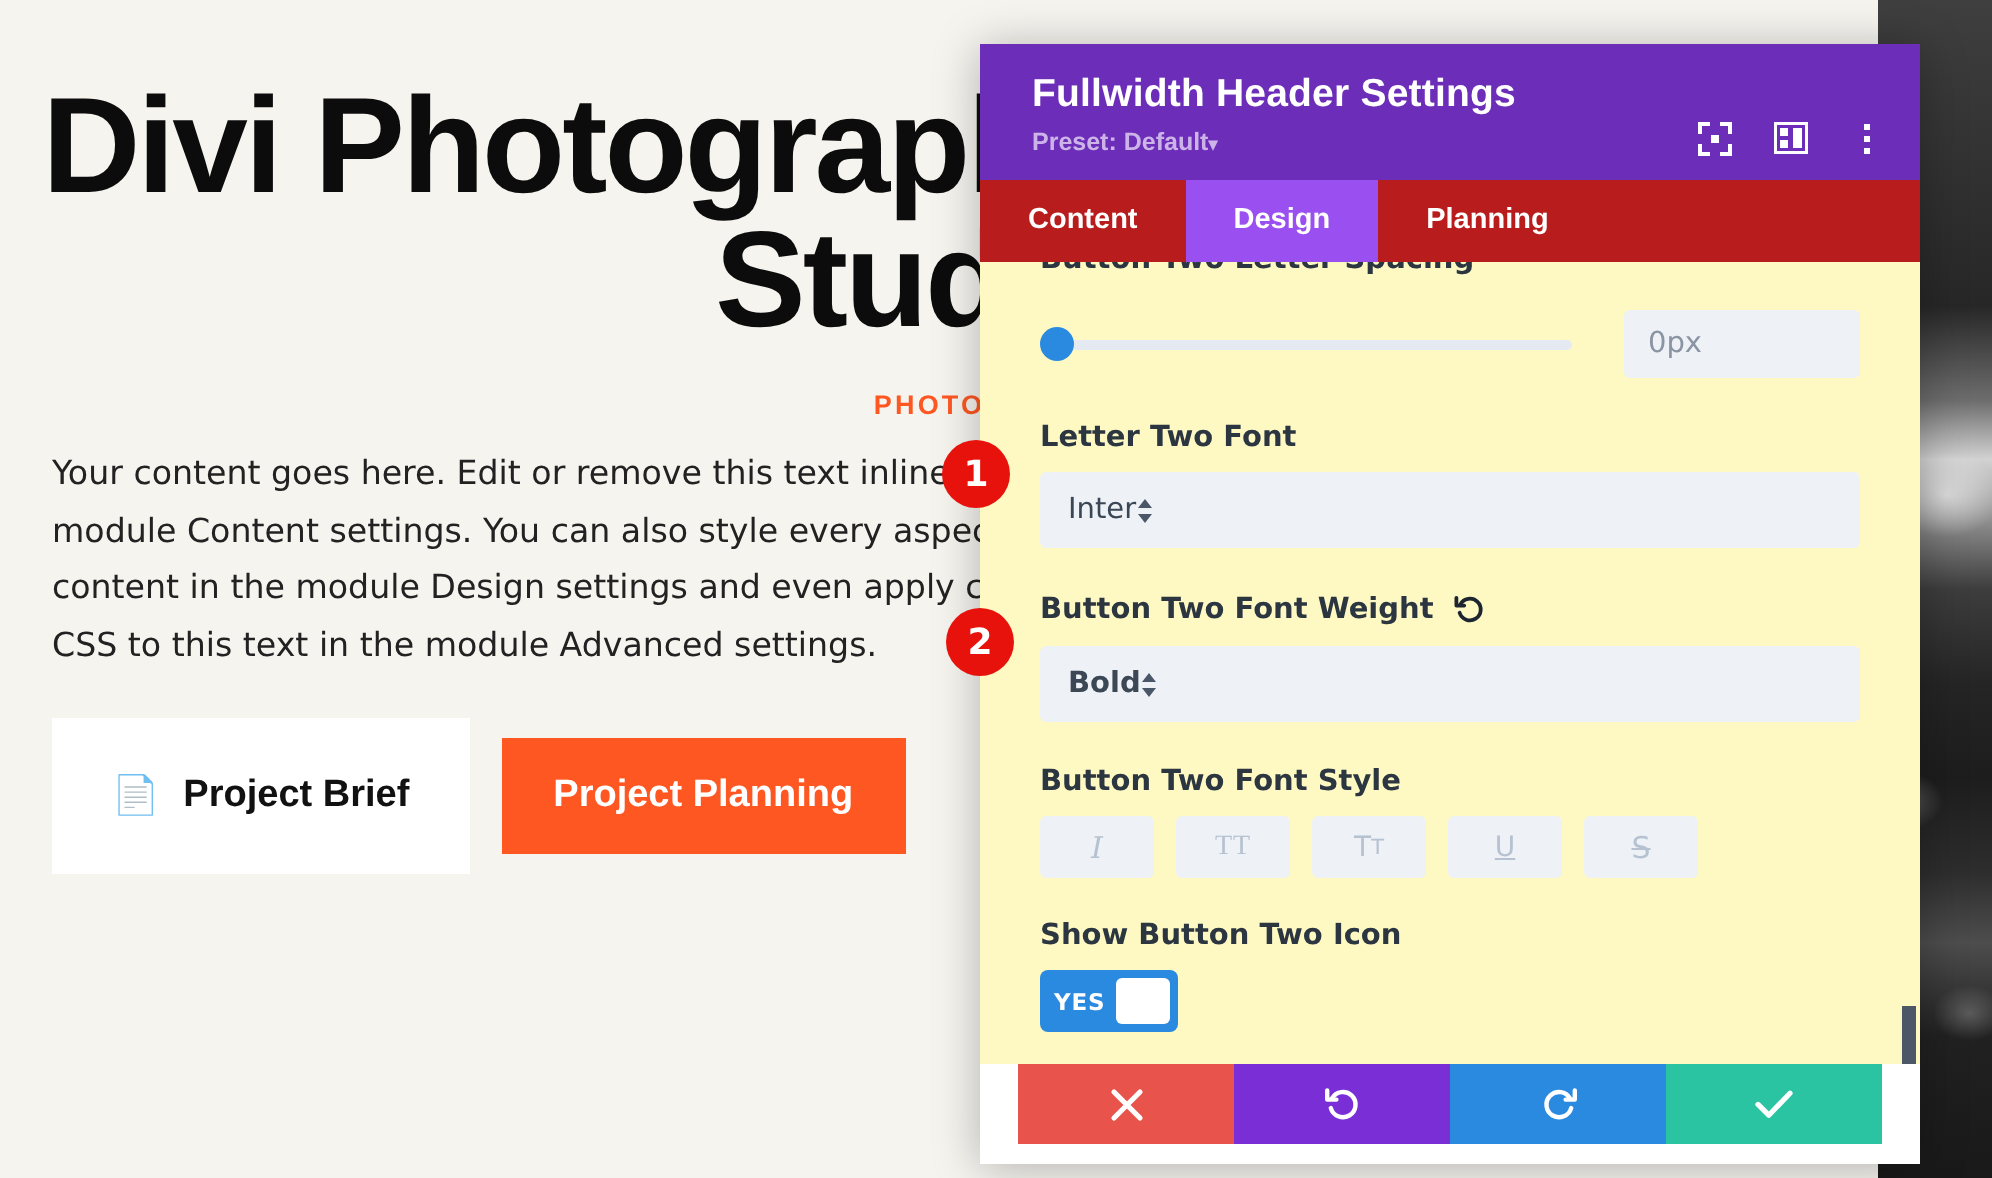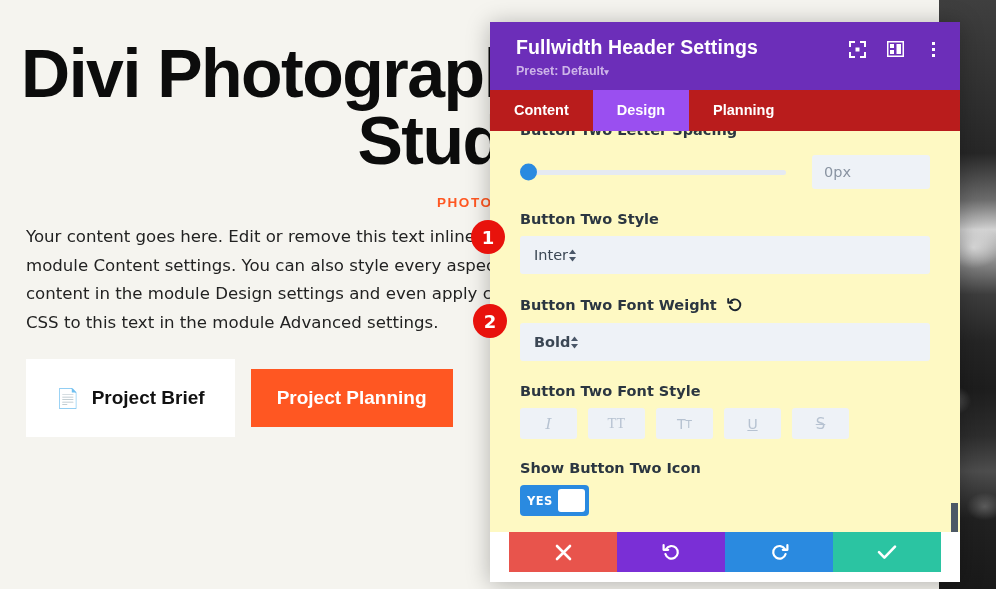--- a/index.html
+++ b/index.html
@@ -126,21 +126,21 @@
     background: #ffffff;
     box-shadow: 0 2px 22px rgba(0,0,0,.28);
     display: flex;
     flex-direction: column;
     overflow: hidden;
   }
   #modal-header {
     background: #6c2eb9;
     padding: 14px 18px 12px 26px;
     display: flex;
-    align-items: flex-start;
+    align-items: flex-end;
     justify-content: space-between;
     flex: 0 0 auto;
     gap: 35px;
   }
   #modal-title {
     color: #ffffff;
     font-size: 19.5px;
     font-weight: 700;
     line-height: 1.2;
     letter-spacing: .1px;
@@ -456,21 +456,21 @@
         <div class="slider-track">
           <div class="slider-knob"></div>
         </div>
         <div class="slider-value">0px</div>
       </div>
 
       <div style="height:80px"></div>
 
       <div class="field">
         <div class="field-label">
-          <span>Button Two Style</span>
+          <span>Letter Two Font</span>
         </div>
         <div class="select-box">
           <span class="select-value">Inter</span>
           <span class="select-arrows">
             <svg width="9" height="13" viewBox="0 0 9 13" fill="none">
               <path d="M4.5 0.5L8 5H1L4.5 0.5Z" fill="#4a5768"></path>
               <path d="M4.5 12.5L1 8h7l-3.5 4.5Z" fill="#4a5768"></path>
             </svg>
           </span>
         </div>

